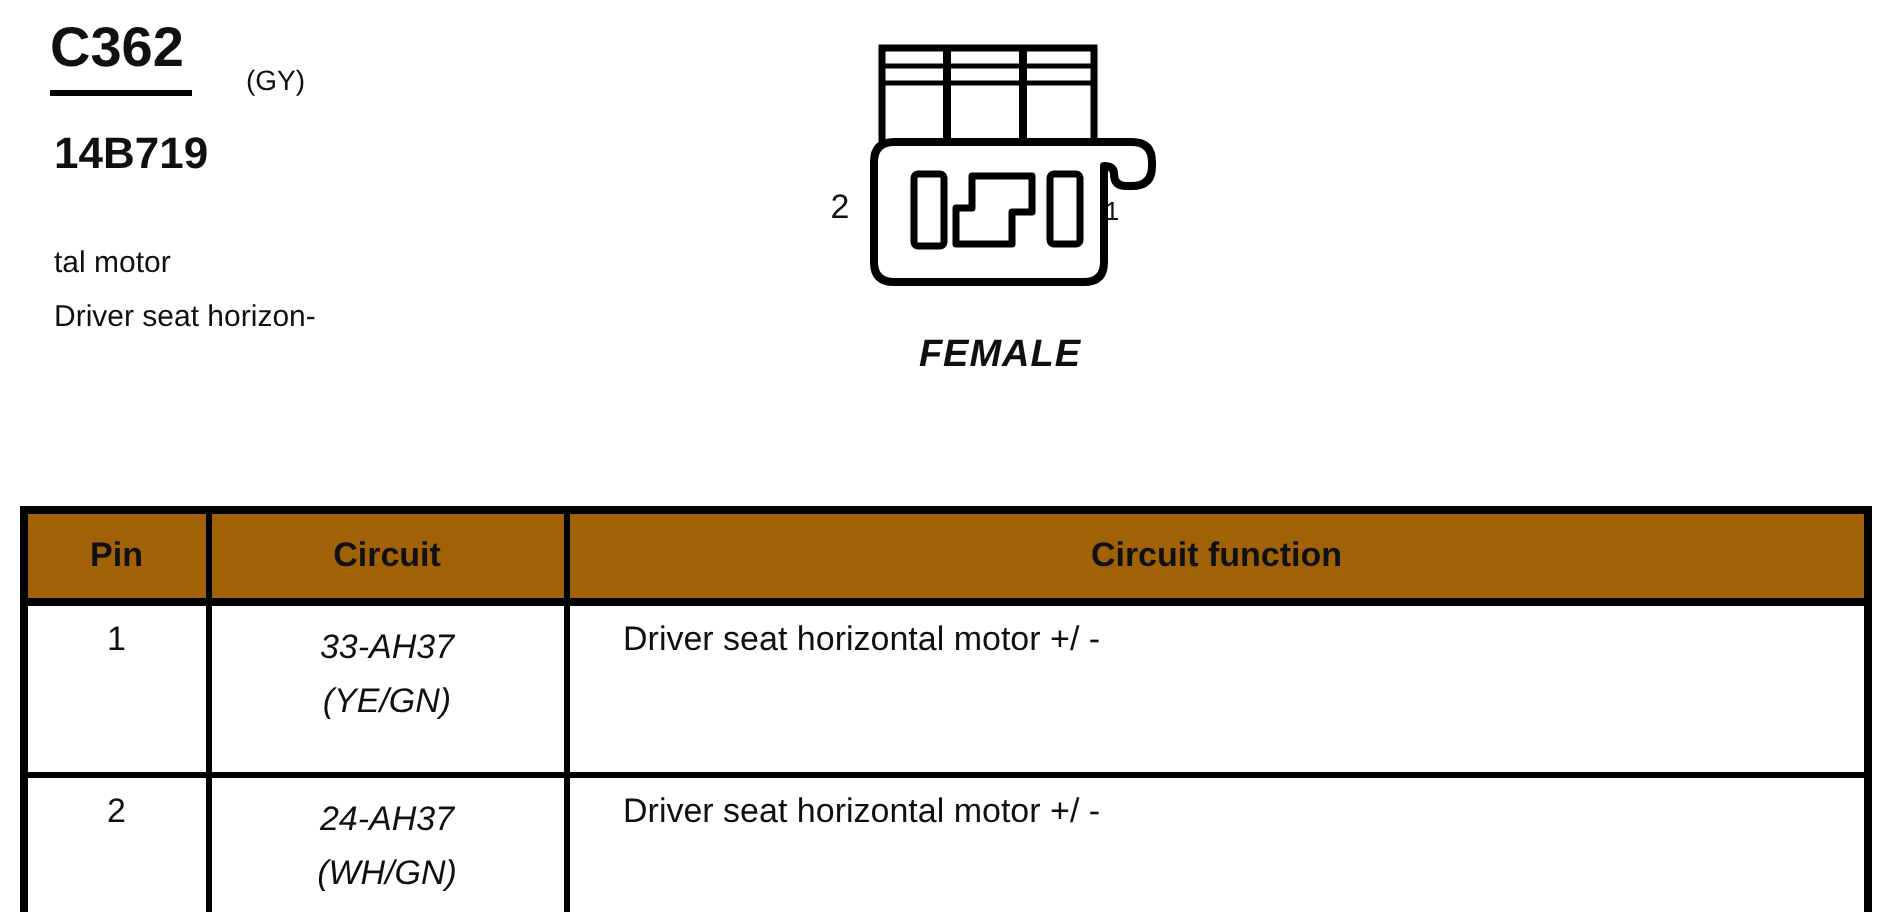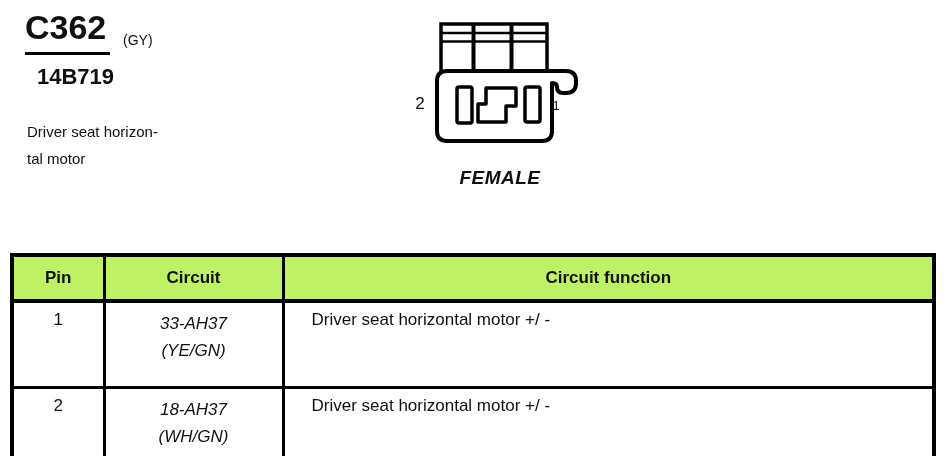--- a/index.html
+++ b/index.html
@@ -14,38 +14,38 @@
     background: #ffffff;
     font-family: "Liberation Sans", "DejaVu Sans", sans-serif;
     color: #101010;
     overflow: hidden;
   }
   
   .connector-id {
     position: absolute;
     left: 25px;
     top: 8px;
-    font-size: 34px;
+    font-size: 28px;
     font-weight: bold;
     letter-spacing: 0px;
     border-bottom: 3px solid #000;
     padding: 0 4px 5px 0;
     display: inline-block;
   }
   .connector-color {
     position: absolute;
     left: 123px;
     top: 32px;
     font-size: 14px;
     font-weight: normal;
     text-align: right;
   }
   .part-number {
     position: absolute;
-    left: 37px;
+    left: 27px;
     top: 64px;
     font-size: 22px;
     font-weight: bold;
   }
   .description {
     position: absolute;
     left: 27px;
     top: 118px;
     font-size: 15px;
     line-height: 27px;
@@ -101,21 +101,21 @@
   .pin-table {
     border-width: 4px;
   }
   .pin-table th {
     height: 40px;
     font-size: 17px;
     font-weight: bold;
     text-align: center;
     vertical-align: middle;
     border-bottom-width: 4px;
-    background: #bef264;
+    background: #a16207;
   }
   .pin-table td {
     height: 72px;
     font-size: 17px;
     vertical-align: top;
     padding: 7px 4px 4px 4px;
     background: #ffffff;
   }
   td.cell-pin { text-align: center; }
   td.cell-circuit { text-align: center; line-height: 27px; font-style: italic; }
@@ -125,22 +125,22 @@
 </style>
 </head>
 <body>
 
 <div class="page">
 
   <div class="connector-id">C362</div>
   <div class="connector-color">(GY)</div>
   <div class="part-number">14B719</div>
   <div class="description">
+    <div>tal motor</div>
     <div>Driver seat horizon-</div>
-    <div>tal motor</div>
   </div>
 
   <svg class="connector-figure" viewBox="0 0 180 135" xmlns="http://www.w3.org/2000/svg">
 
     <g>
       <rect x="31" y="8" width="106" height="50" fill="#ffffff" stroke="#000000" stroke-width="3.5"></rect>
       <line x1="31" y1="17" x2="137" y2="17" stroke="#000000" stroke-width="2.5"></line>
       <line x1="31" y1="25.5" x2="137" y2="25.5" stroke="#000000" stroke-width="2.5"></line>
       <line x1="63.5" y1="8" x2="63.5" y2="58" stroke="#000000" stroke-width="4"></line>
       <line x1="101.5" y1="8" x2="101.5" y2="58" stroke="#000000" stroke-width="4"></line>
@@ -179,21 +179,21 @@
         <td class="cell-pin">1</td>
         <td class="cell-circuit">
           <div>33-AH37</div>
           <div>(YE/GN)</div>
         </td>
         <td class="cell-function">Driver seat horizontal motor +/ -</td>
       </tr>
       <tr>
         <td class="cell-pin">2</td>
         <td class="cell-circuit">
-          <div>18-AH37</div>
+          <div>24-AH37</div>
           <div>(WH/GN)</div>
         </td>
         <td class="cell-function">Driver seat horizontal motor +/ -</td>
       </tr>
     </tbody>
   </table>
 
 </div>
 
 </body></html>

